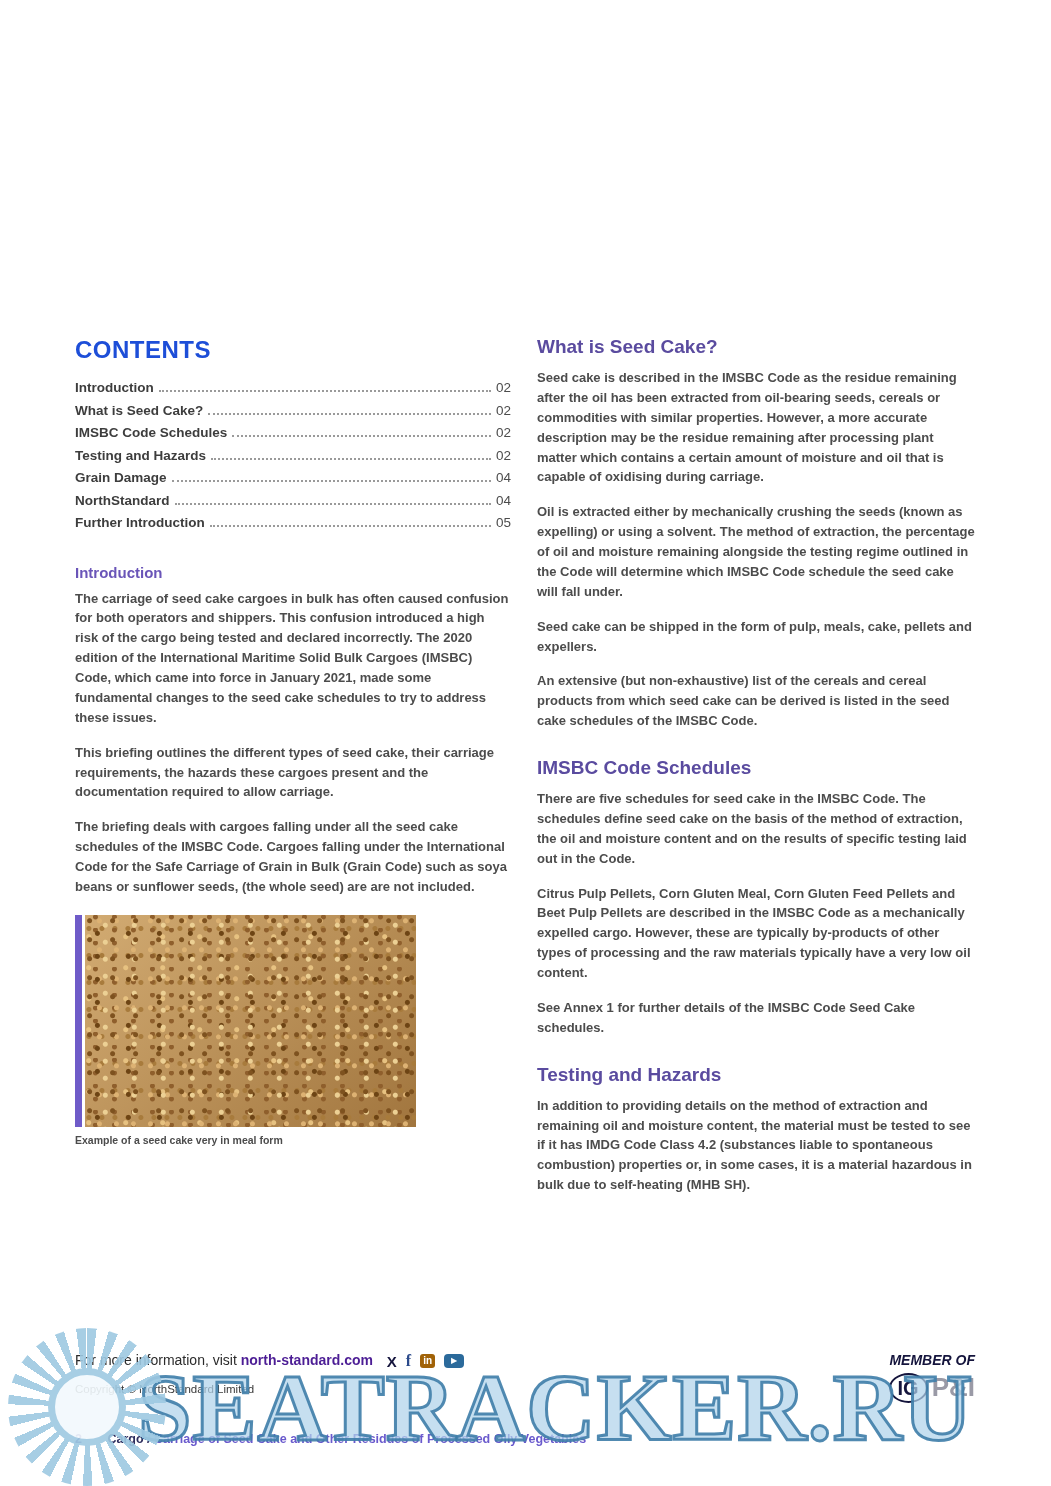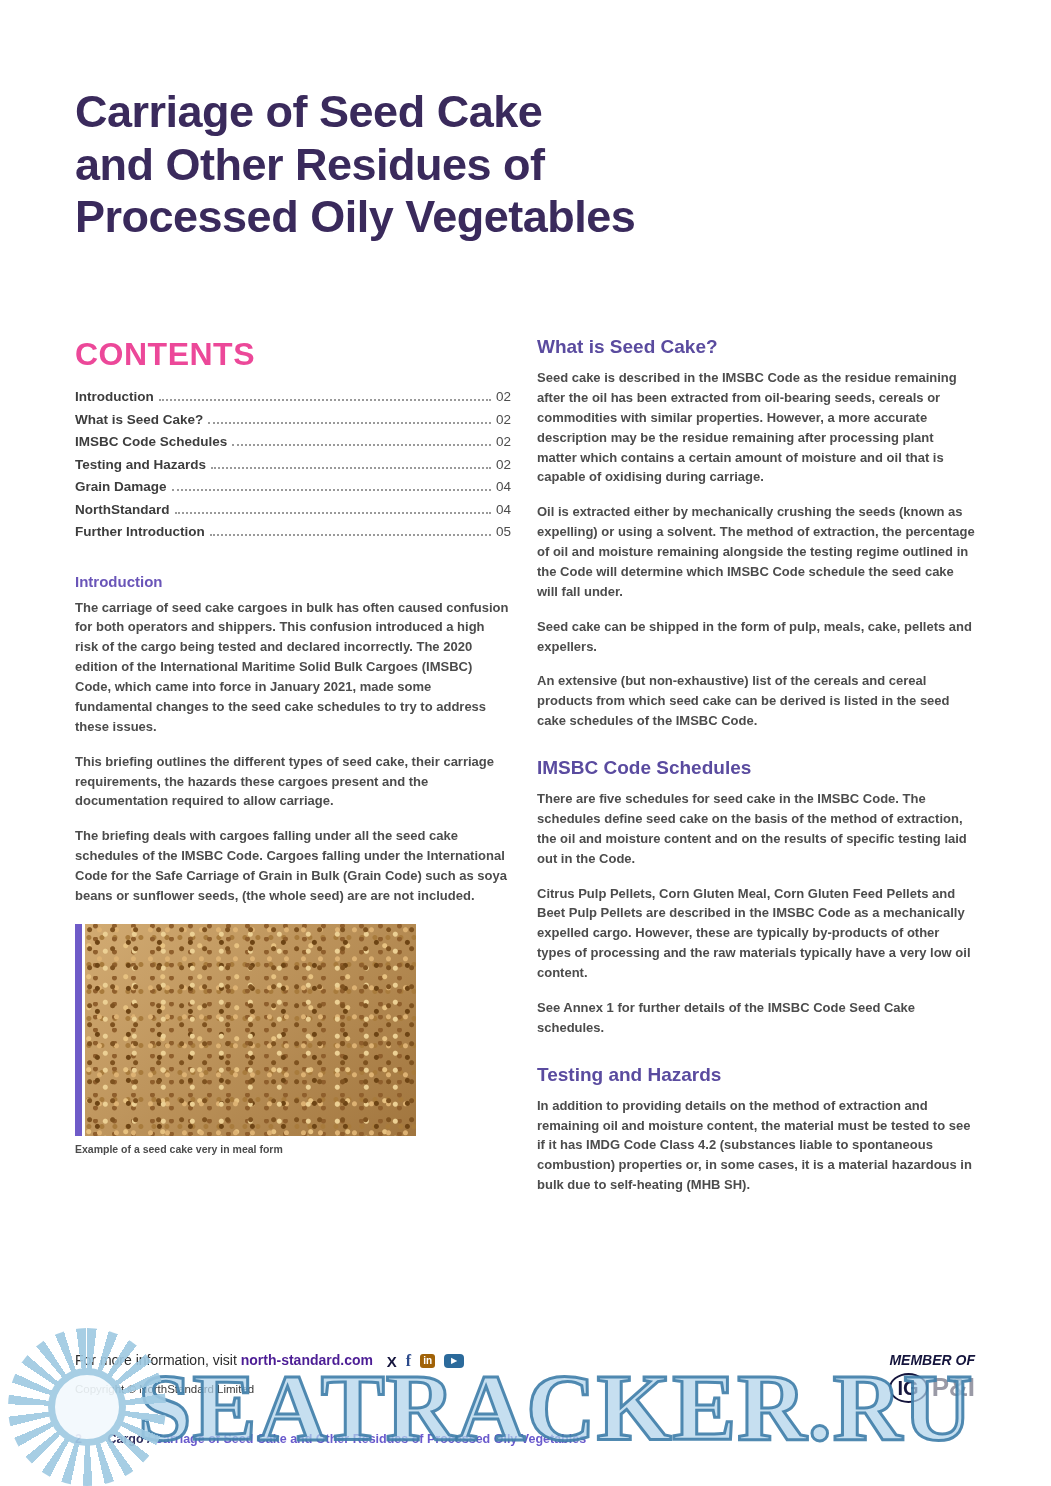--- a/index.html
+++ b/index.html
@@ -15,21 +15,21 @@
   .doc-title{
     position:absolute;left:75px;top:86px;width:800px;
     font-size:45px;line-height:1.17;font-weight:700;
     color:#3a2a5c;margin:0;letter-spacing:-0.5px;
   }
   
   .left-col{position:absolute;left:75px;top:336px;width:436px;}
   .right-col{position:absolute;left:537px;top:336px;width:438px;}
   
   .contents-heading{
-    font-size:32px;font-weight:700;color:#ec4899;
+    font-size:24px;font-weight:700;color:#1d4ed8;
     margin:0 0 16px 0;letter-spacing:0.5px;
   }
   .toc{margin-bottom:26px;}
   .toc-row{display:flex;align-items:baseline;height:22.5px;font-size:13.5px;}
   .toc-label{font-weight:700;color:#3d3d3d;white-space:nowrap;}
   .toc-leader{flex:1;border-bottom:2px dotted #9a9a9a;margin:0 5px 3px 5px;min-width:12px;}
   .toc-page{color:#4c4c4c;white-space:nowrap;}
   
   .sub-heading{
     font-size:15px;font-weight:700;color:#6a55b8;margin:0 0 8px 0;
@@ -100,25 +100,20 @@
     color:rgba(176,211,234,0.72);
     -webkit-text-stroke:3px rgba(62,125,169,0.9);
     margin-left:-28px;letter-spacing:1px;white-space:nowrap;
   }
 </style>
 </head>
 <body>
 
 <div class="page">
 
-  <h1 class="doc-title">
-    <span>Carriage of Seed Cake</span><br>
-    <span>and Other Residues of</span><br>
-    <span>Processed Oily Vegetables</span>
-  </h1>
 
   <div class="left-col">
 
     <h2 class="contents-heading">CONTENTS</h2>
 
     <div class="toc">
       <div class="toc-row">
         <span class="toc-label">Introduction</span>
         <span class="toc-leader"></span>
         <span class="toc-page">02</span>

